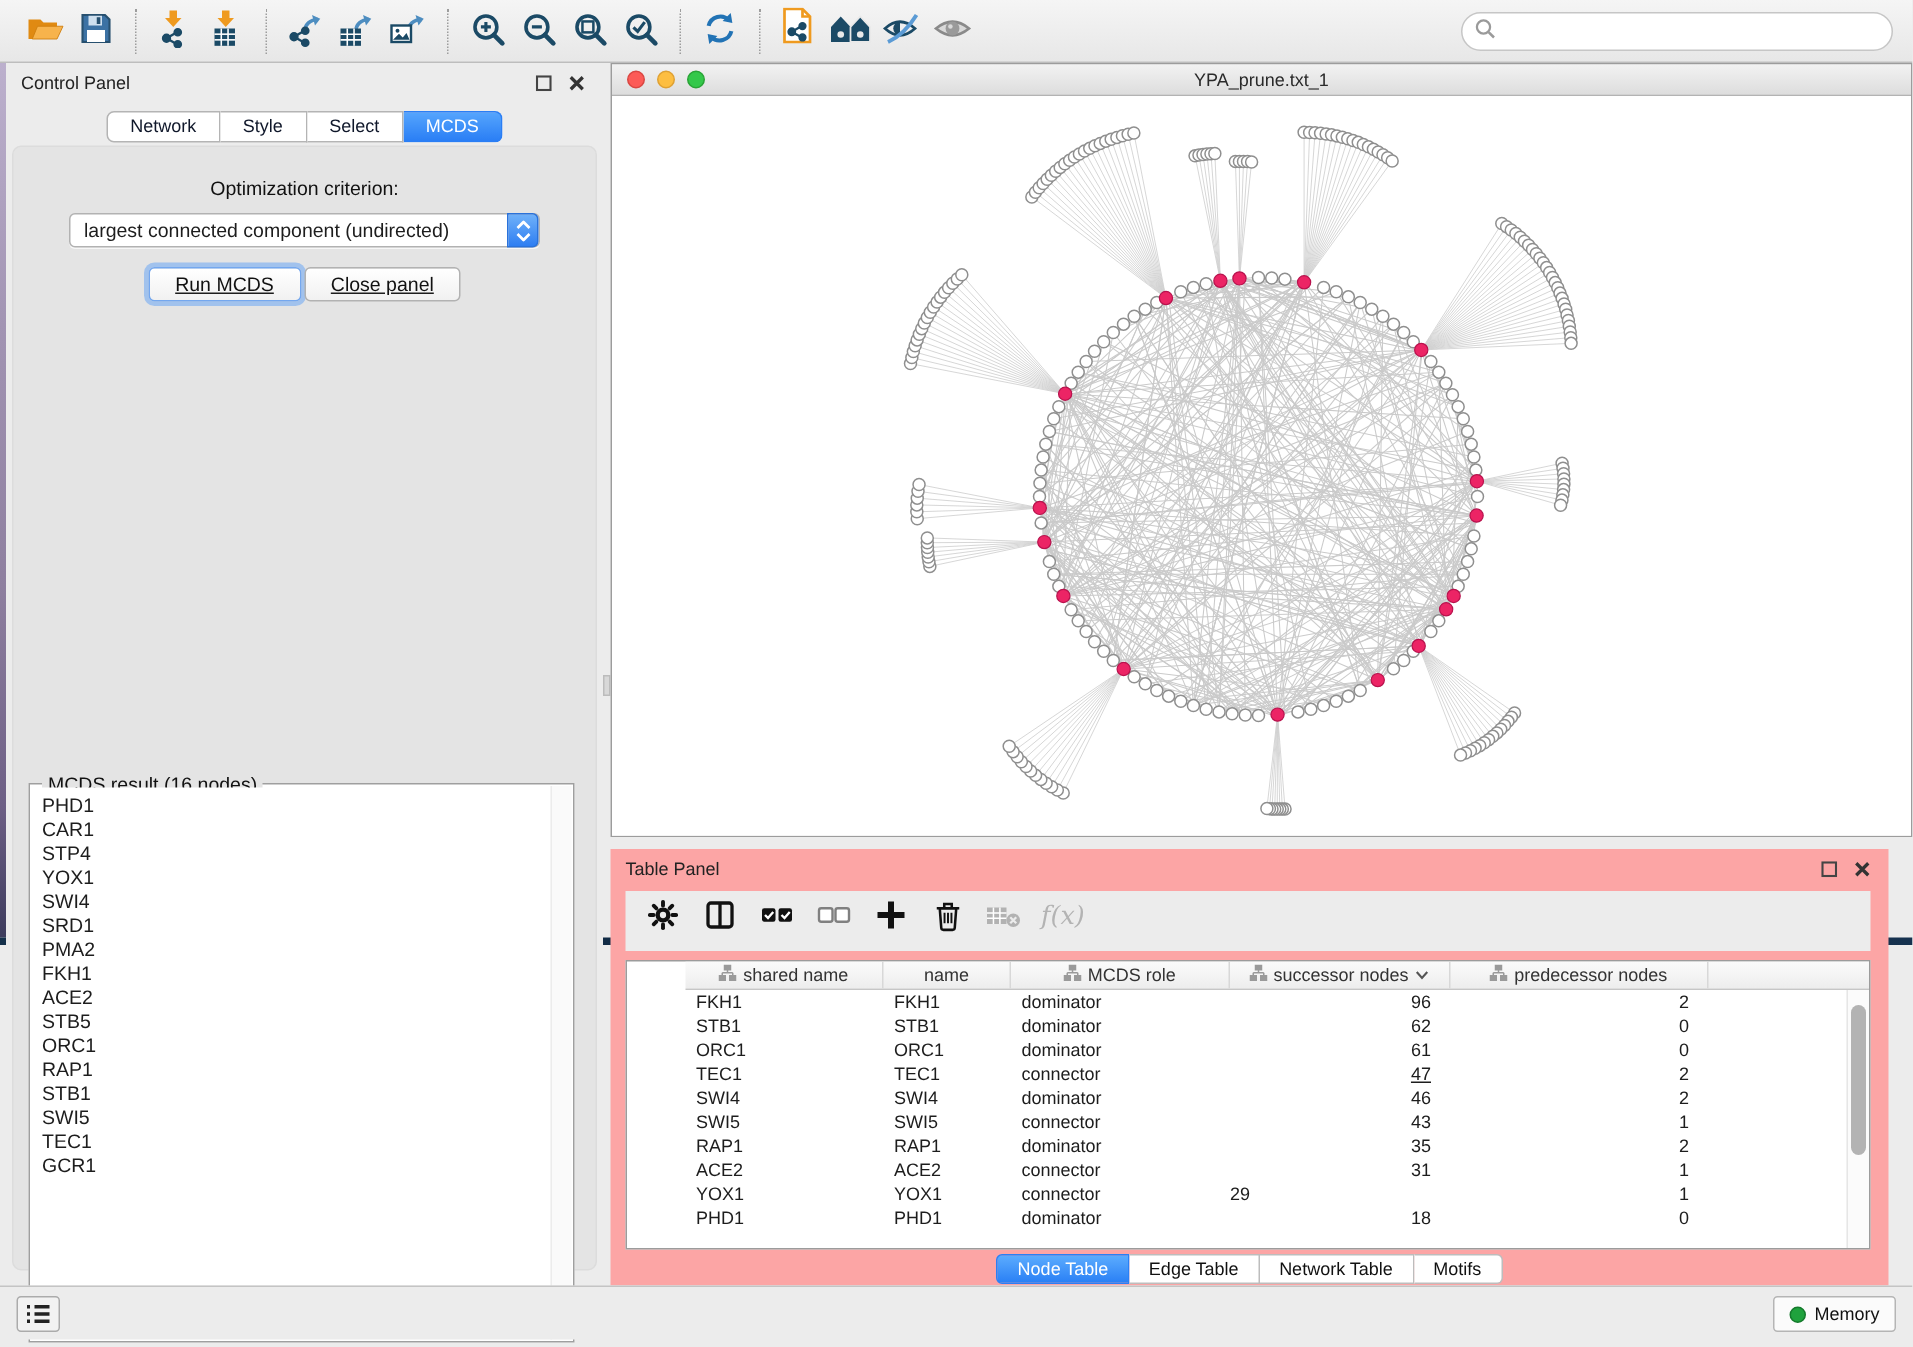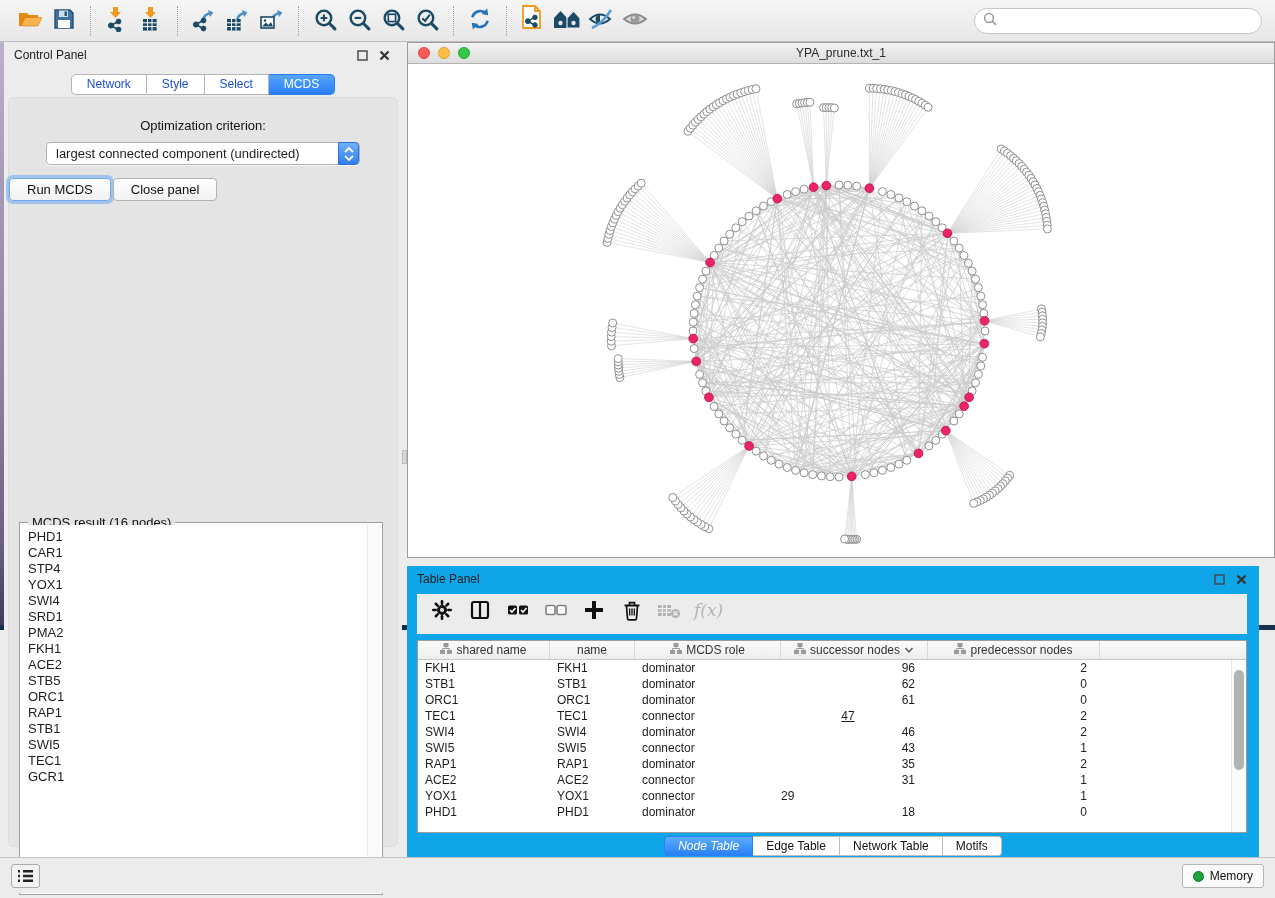--- a/index.html
+++ b/index.html
@@ -29,35 +29,35 @@
   
   .control-panel { position:absolute; left:4px; top:42px; width:398px; height:815px; background:#ececec; }
   .panel-header { height:26px; display:flex; align-items:center; padding:0 10px; }
   .panel-title { font-size:12px; color:#222; }
   .panel-header .spacer { flex:1; }
   .mini-btn { width:16px; height:16px; display:flex; align-items:center; justify-content:center;
     background:transparent; border:none; cursor:pointer; margin-left:6px; }
 
   .seg-tabs { display:flex; justify-content:center; margin-top:6px; }
   .seg { height:21px; line-height:19px; padding:0 15px; font-size:12px; background:#ffffff;
-    border:1px solid #b4b4b4; border-left:none; cursor:pointer; color:#1d4ed8; }
+    border:1px solid #b4b4b4; border-left:none; cursor:pointer; color:#0f172a; }
   .seg:first-child { border-left:1px solid #b4b4b4; border-radius:5px 0 0 5px; }
   .seg:last-child { border-radius:0 5px 5px 0; }
   .seg.active { background:linear-gradient(#55a5fd,#2a7ef5); border-color:#2a7ef5; color:#fff; }
 
   .cp-body { position:absolute; left:4px; right:4px; top:55px; bottom:10px;
     background:#e4e4e4; border-radius:6px; border:1px solid #dcdcdc; }
   .opt-label { text-align:center; font-size:13px; margin-top:20px; color:#111; }
   .combo { position:relative; width:314px; height:23px; margin:9px auto 0 auto; background:#ffffff;
     border:1px solid #b2b2b2; border-radius:4px; font-size:13px; line-height:21px;
     padding-left:9px; cursor:pointer; box-shadow:0 1px 0 rgba(255,255,255,.7); }
   .combo .stepper { position:absolute; right:0px; top:-1px; bottom:-1px; width:21px;
     background:linear-gradient(#6fb1f9,#2e7ef2); border-radius:0 4px 4px 0; border:1px solid #2a72da; }
   .combo .stepper svg { position:absolute; left:4px; top:4px; }
-  .btn-row { display:flex; justify-content:flex-start; gap:2px; margin-top:13px; }
+  .btn-row { display:flex; justify-content:center; gap:2px; margin-top:13px;text-decoration:underline; }
   .mac-btn { height:23px; padding:0 17px; font-size:13px; background:linear-gradient(#ffffff,#f1f1f1);
     border:1px solid #b2b2b2; border-radius:4px; cursor:pointer; color:#111; }
   .mac-btn.focused { box-shadow:0 0 0 3px rgba(106,165,244,.55); border-color:#74a7ee; }
 
   .groupbox { position:absolute; left:10px; right:14px; top:424px; height:373px;
     border:1px solid #9f9f9f; background:#ffffff; }
   .groupbox legend { position:absolute; top:-8px; left:8px; background:#e4e4e4;
     padding:0 4px; font-size:13px; color:#111; }
   .result-list { position:absolute; left:1px; right:15px; top:2px; bottom:1px;
     background:#fff; font-size:13px; line-height:16px; padding:4px 0 0 7px; overflow:hidden; }
@@ -78,45 +78,45 @@
   .traffic { position:absolute; left:10px; top:4px; display:flex; gap:8px; }
   .light { width:12px; height:12px; border-radius:50%; cursor:pointer; }
   .light.red   { background:#fc5b57; border:1px solid #d94742; }
   .light.yellow{ background:#fdbe41; border:1px solid #dfa133; }
   .light.green { background:#34c84a; border:1px solid #29a436; }
   .net-title { text-align:center; font-size:12px; line-height:20px; color:#2a2a2a; }
   .net-view { position:absolute; top:22px; left:0; right:0; bottom:0; background:#ffffff; overflow:hidden; cursor:default; }
   .net-view svg { display:block; }
 
   
-  .table-panel { position:absolute; left:407px; right:16px; top:566px; height:291px; background:#0ea5e9; }
+  .table-panel { position:absolute; left:407px; right:16px; top:566px; height:291px; background:#fca5a5; }
   .tp-toolbar { position:absolute; left:10px; right:12px; top:28px; height:40px;
     background:#ececec; display:flex; align-items:center; gap:5px; padding-left:8px; }
   .tpbtn { width:33px; height:32px; border:none; background:transparent; display:flex;
     align-items:flex-start; justify-content:center; cursor:pointer; }
   .tpbtn.disabled { cursor:default; }
 
   .data-table { position:absolute; left:10px; right:12px; top:74px; height:193px;
-    background:#ffffff; border:1px solid #9c9c9c; overflow:hidden; font-size:12px; }
+    background:#ffffff; border:1px solid #9c9c9c; overflow:hidden; font-size:12px;padding-left:39px; }
   .thead { display:flex; height:19px; background:linear-gradient(#fbfbfb,#ededed);
     border-bottom:1px solid #c6c6c6; }
   .th { display:flex; align-items:center; justify-content:center; gap:4px;
     border-right:1px solid #d8d8d8; font-size:12px; color:#333; cursor:pointer; overflow:hidden; }
   .th:last-child { border-right:none; flex:1; }
   .trow { display:flex; height:16px; line-height:16px; }
   .td { overflow:hidden; white-space:nowrap; cursor:default; }
   .table-vscroll { position:absolute; right:0; top:19px; bottom:0; width:15px;
     background:#fbfbfb; border-left:1px solid #e6e6e6; }
   .table-vscroll .thumb { position:absolute; left:2px; right:2px; top:10px; height:100px;
     border-radius:6px; background:#b3b3b3; cursor:pointer; }
 
   .bottom-tabs { position:absolute; left:0; right:0; top:270px; display:flex; justify-content:center; }
   .btab { height:20px; line-height:18px; padding:0 13px; font-size:12px; background:#fff;
     border:1px solid #bdbdbd; border-left:none; cursor:pointer; color:#111; }
-  .btab:first-child { border-left:1px solid #bdbdbd; border-radius:4px 0 0 4px;font-style:italic; }
+  .btab:first-child { border-left:1px solid #bdbdbd; border-radius:4px 0 0 4px; }
   .btab:last-child { border-radius:0 4px 4px 0; }
   .btab.active { background:linear-gradient(#5cacfe,#2a80f5); border-color:#2a80f5; color:#fff; }
 
   
   .status-bar { position:absolute; left:0; right:0; top:857px; height:36px;
     background:#ececec; border-top:1px solid #c4c4c4; }
   .list-btn { position:absolute; left:11px; top:6px; width:29px; height:24px;
     background:#f2f2f2; border:1px solid #ababab; border-radius:3px;
     display:flex; align-items:center; justify-content:center; cursor:pointer; }
   .memory-btn { position:absolute; right:11px; top:6px; height:24px; padding:0 10px;
@@ -1361,21 +1361,21 @@
             <div class="td" style="flex: 0 0 132px; width: 132px; text-align: left; padding: 0px 0px 0px 7px;">ORC1</div>
             <div class="td" style="flex: 0 0 85px; width: 85px; text-align: left; padding: 0px 0px 0px 7px;">ORC1</div>
             <div class="td" style="flex: 0 0 146px; width: 146px; text-align: left; padding: 0px 0px 0px 7px;">dominator</div>
             <div class="td" style="flex: 0 0 147px; width: 147px; text-align: right; padding: 0px 13px 0px 0px;">61</div>
             <div class="td" style="flex: 0 0 172px; width: 172px; text-align: right; padding: 0px 13px 0px 0px;">0</div>
           </div>
           <div class="trow">
             <div class="td" style="flex: 0 0 132px; width: 132px; text-align: left; padding: 0px 0px 0px 7px;">TEC1</div>
             <div class="td" style="flex: 0 0 85px; width: 85px; text-align: left; padding: 0px 0px 0px 7px;">TEC1</div>
             <div class="td" style="flex: 0 0 146px; width: 146px; text-align: left; padding: 0px 0px 0px 7px;">connector</div>
-            <div class="td" style="flex: 0 0 147px; width: 147px; text-align: center; padding: 0px 13px 0px 0px; text-decoration: underline;">47</div>
+            <div class="td" style="flex: 0 0 147px; width: 147px; text-align: right; padding: 0px 13px 0px 0px; text-decoration: underline;">47</div>
             <div class="td" style="flex: 0 0 172px; width: 172px; text-align: right; padding: 0px 13px 0px 0px;">2</div>
           </div>
           <div class="trow">
             <div class="td" style="flex: 0 0 132px; width: 132px; text-align: left; padding: 0px 0px 0px 7px;">SWI4</div>
             <div class="td" style="flex: 0 0 85px; width: 85px; text-align: left; padding: 0px 0px 0px 7px;">SWI4</div>
             <div class="td" style="flex: 0 0 146px; width: 146px; text-align: left; padding: 0px 0px 0px 7px;">dominator</div>
             <div class="td" style="flex: 0 0 147px; width: 147px; text-align: right; padding: 0px 13px 0px 0px;">46</div>
             <div class="td" style="flex: 0 0 172px; width: 172px; text-align: right; padding: 0px 13px 0px 0px;">2</div>
           </div>
           <div class="trow">

